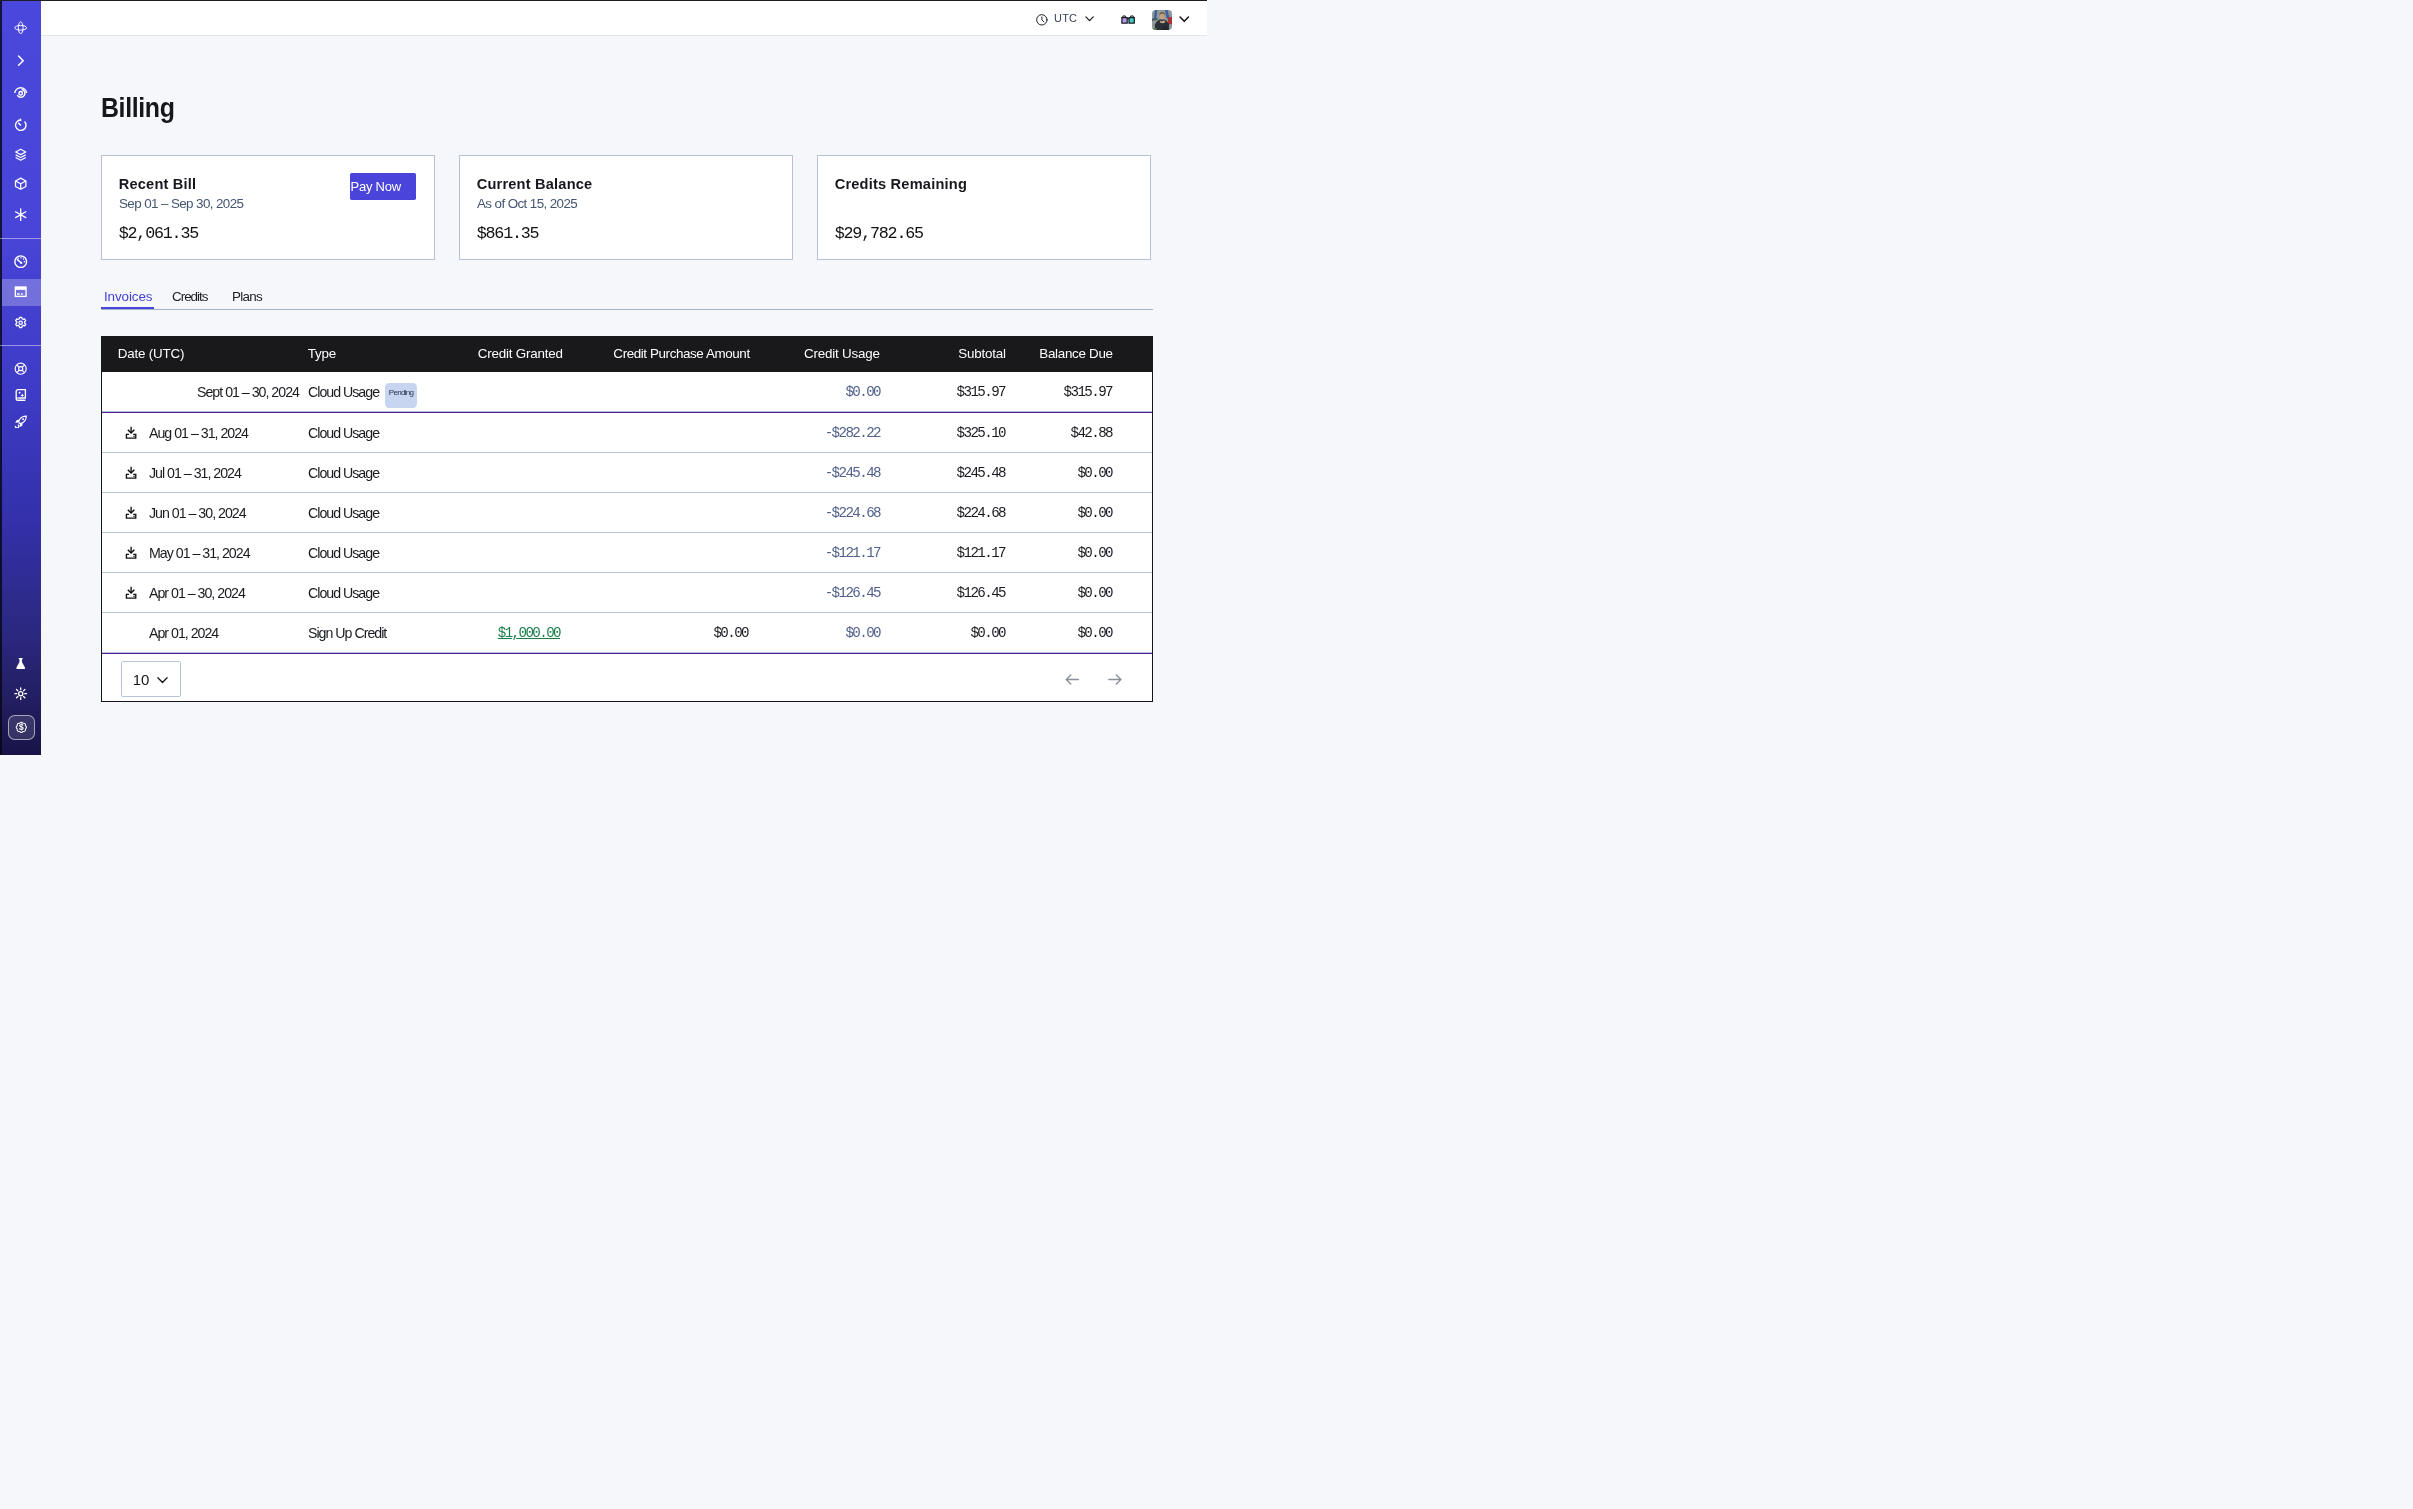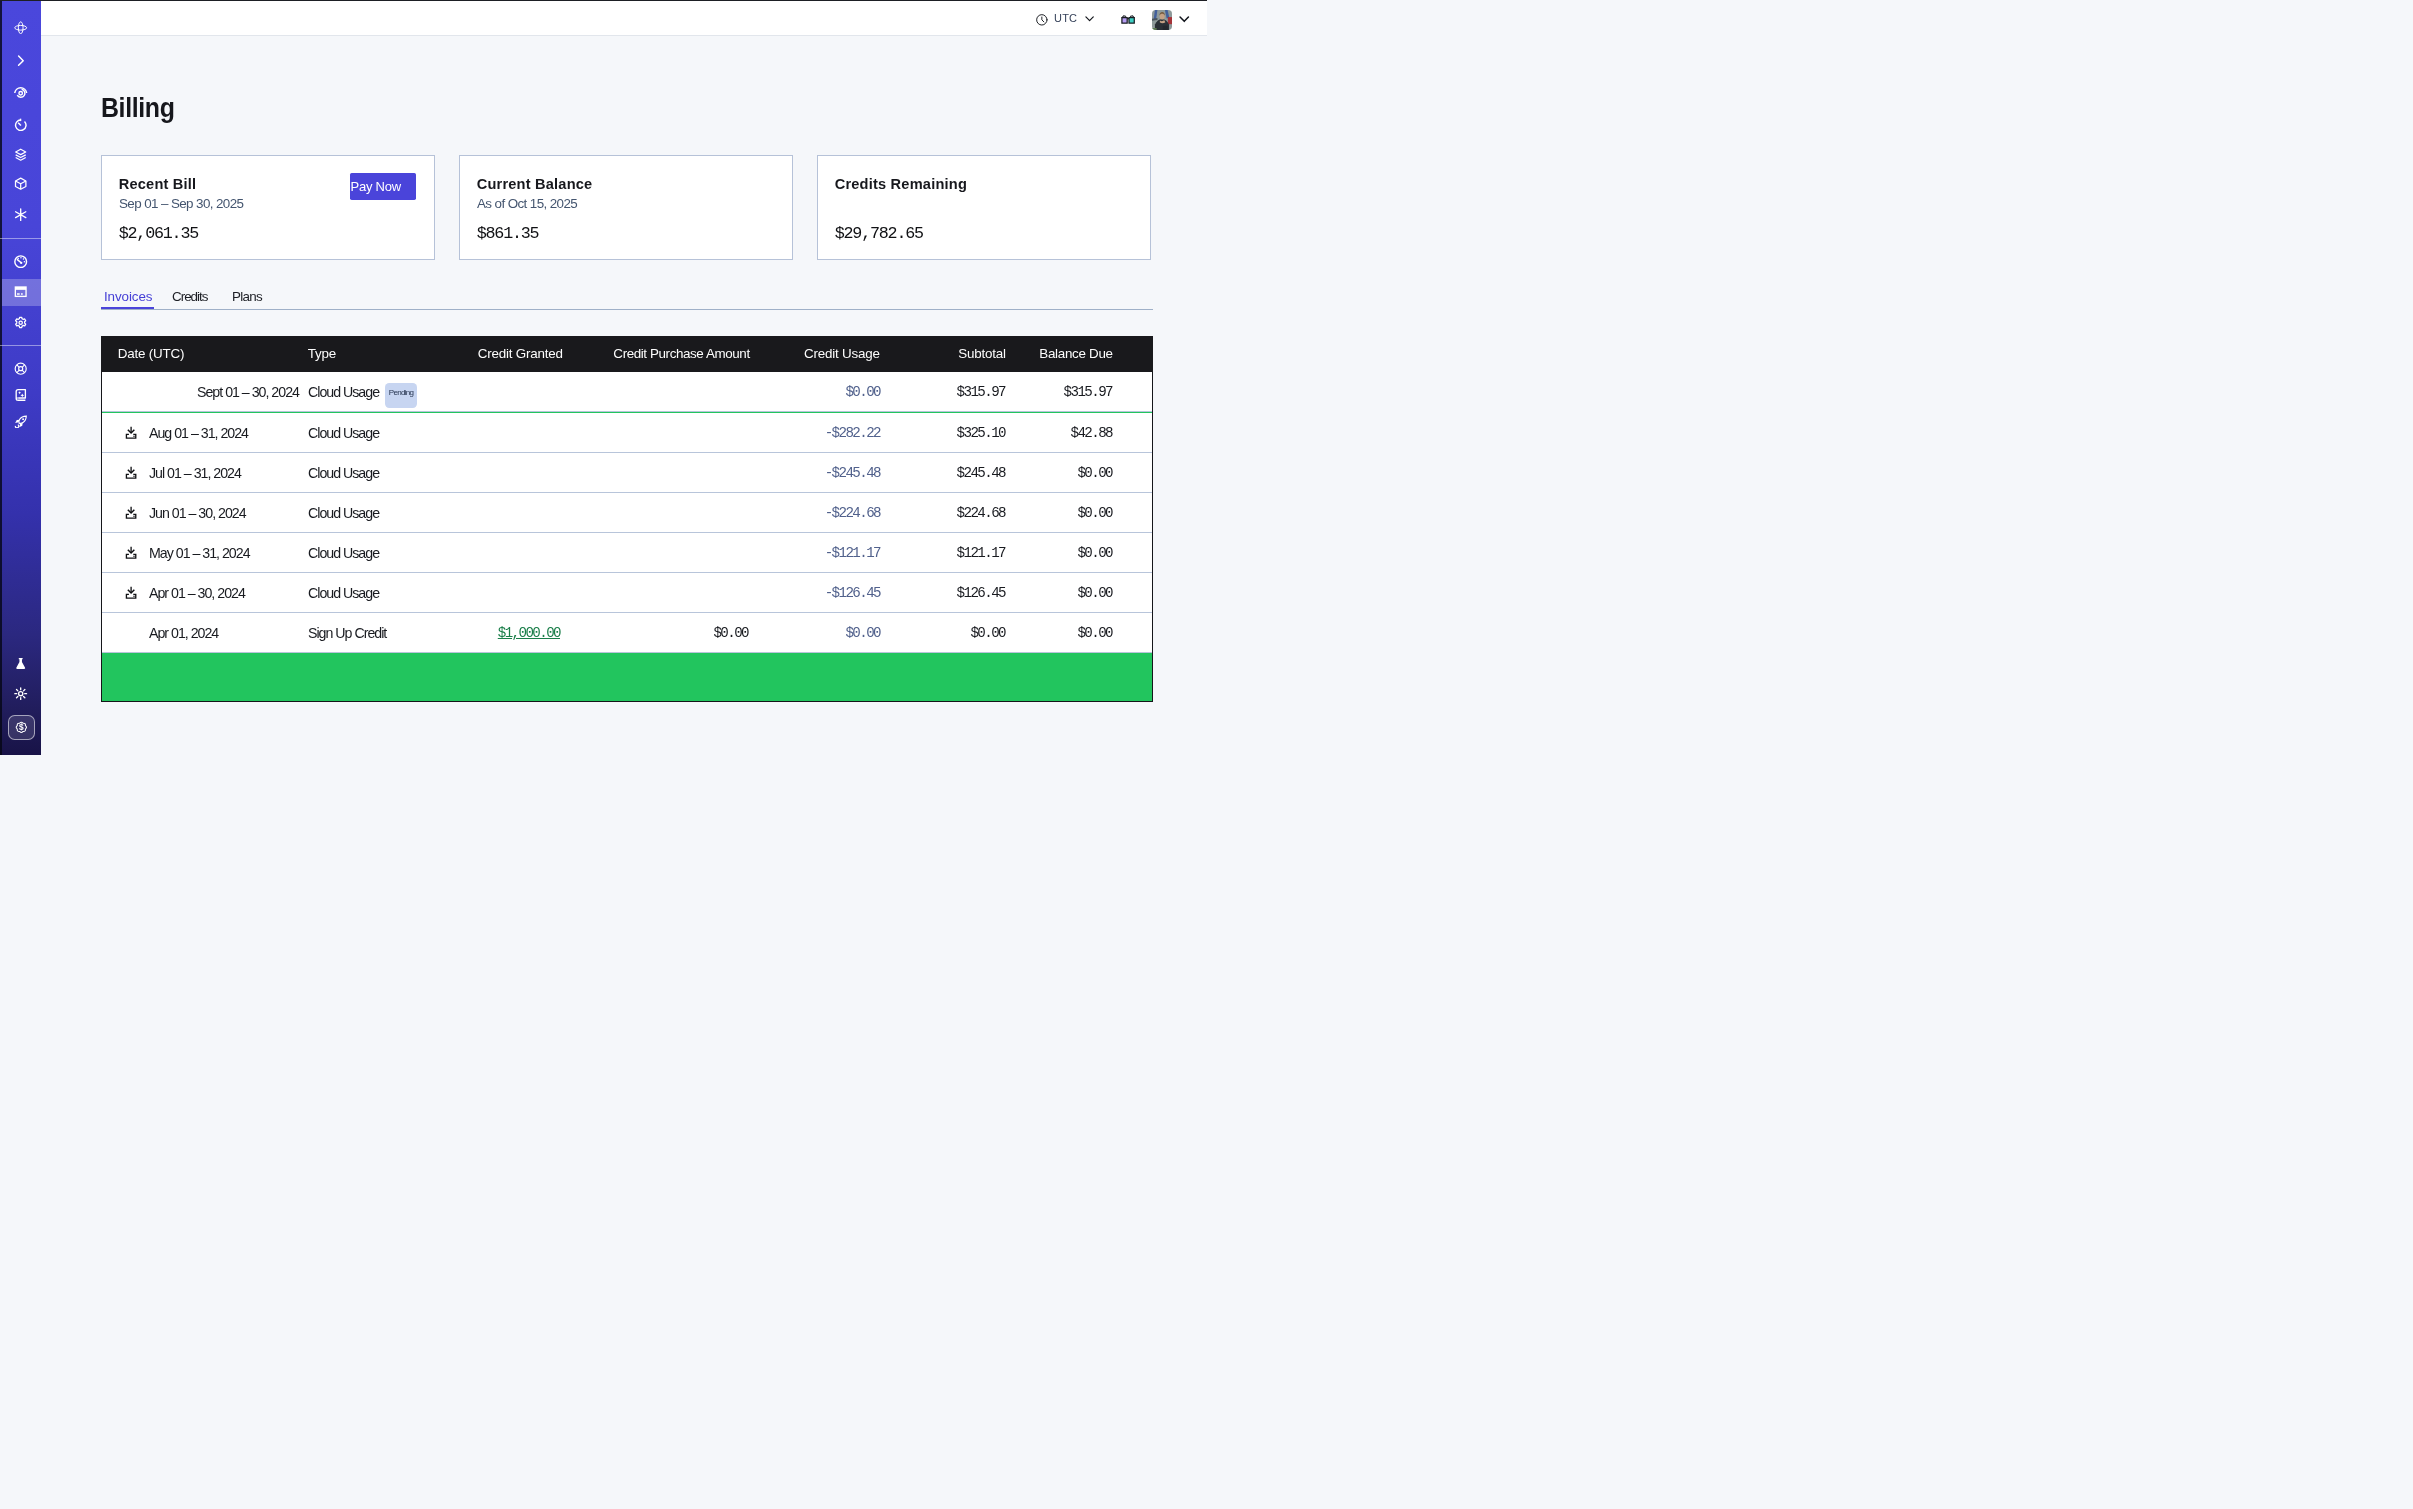--- a/index.html
+++ b/index.html
@@ -35,21 +35,21 @@
   .card .title { position:absolute; left:16.7px; top:20px; font-size:14.6px; font-weight:bold; color:#17181d; letter-spacing:0.2px; }
   .card .sub { position:absolute; left:17px; top:40px; font-size:13.4px; color:#44556f; letter-spacing:-0.6px; }
   .card .amt { position:absolute; left:16.7px; top:68px; font-size:16.7px; color:#101114; letter-spacing:-1.2px; }
   #paynow { position:absolute; right:17.6px; top:17px; width:66px; height:27px; background:#4a44da; color:#fff;
      font-size:13px; line-height:27px; border-radius:1.7px; letter-spacing:-0.2px; }
   .tabtxt { position:absolute; top:0; font-size:13.4px; letter-spacing:-0.6px; color:#1c1e24; }
   #tab-underline { left:101px; top:307px; width:53px; height:2.5px; background:#4a44da; }
   #tab-line { left:101px; top:309px; width:1052px; height:0.8px; background:#9fb0c8; }
 
   
-  #tablebox { left:101px; top:336px; width:1052px; height:366px; border:1.3px solid #15161a; border-top:none; background:#22c55e; }
+  #tablebox { left:101px; top:336px; width:1052px; height:366px; border:1.3px solid #15161a; border-top:none; background:#4c1d95; }
   #thead { position:absolute; left:-1.3px; top:0; width:1052px; height:36px; background:#19191c; }
   .th { position:absolute; top:0; height:36px; line-height:36px; color:#fdfdfd; font-size:13.4px; letter-spacing:-0.2px; }
   .row { position:absolute; left:0; width:1050px; height:40px; border-bottom:0.8px solid #b8c5da; background:#fff; }
   .cell { position:absolute; top:0; height:40px; line-height:40px; font-size:14.2px; color:#191b20; letter-spacing:-1px; }
   .date { letter-spacing:-1px; }
   .num { font-family:"Liberation Mono", monospace; font-size:14.2px; letter-spacing:-1.6px; text-align:right; }
   .slate { color:#51618c; }
   .green { color:#1a7e49; }
   .dlicon { position:absolute; left:22px; top:13px; width:14.2px; height:14.2px; }
   #pending { position:absolute; left:283px; top:11.3px; width:32px; height:25px; background:#c7d5f1; border-radius:4.2px;
@@ -314,14 +314,28 @@
   </div>
   <div class="row" style="top:277px;">
     <div class="cell date" style="left:47px;">Apr 01, 2024</div>
     <div class="cell" style="left:206px;">Sign Up Credit</div>
     <div class="cell num green" style="right:592px;text-decoration:underline;">$1,000.00</div>
     <div class="cell num" style="right:404px;">$0.00</div>
     <div class="cell num slate" style="right:272px;">$0.00</div>
     <div class="cell num" style="right:147px;">$0.00</div>
     <div class="cell num" style="right:40px;">$0.00</div>
   </div>
+  <div id="pgrow">
+    <div id="pgsel">
+      <div class="ten">10</div>
+      <svg style="position:absolute; right:11.7px; top:15px; width:11px; height:6.7px;" viewBox="0 0 13 8" fill="none" stroke="#14161b" stroke-width="1.6" stroke-linecap="round" stroke-linejoin="round">
+          <path d="M1 1 L6.5 6.5 L12 1"></path>
+        </svg>
+    </div>
+    <svg style="position:absolute; left:963px; top:20px; width:14.2px; height:11px;" viewBox="0 0 17 13" fill="none" stroke="#8b9098" stroke-width="1.6" stroke-linecap="round" stroke-linejoin="round">
+      <path d="M16 6.5 H1.5 M7 1 L1.5 6.5 L7 12"></path>
+    </svg>
+    <svg style="position:absolute; left:1006px; top:20px; width:14.2px; height:11px;" viewBox="0 0 17 13" fill="none" stroke="#8b9098" stroke-width="1.6" stroke-linecap="round" stroke-linejoin="round">
+      <path d="M1 6.5 H15.5 M10 1 L15.5 6.5 L10 12"></path>
+    </svg>
+  </div>
 </div>
 
 
 </body></html>

